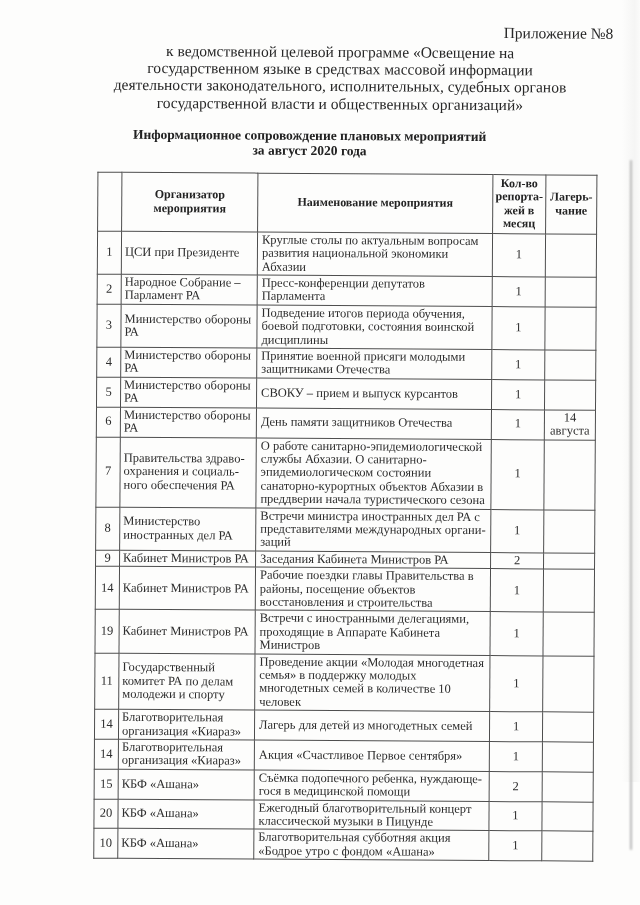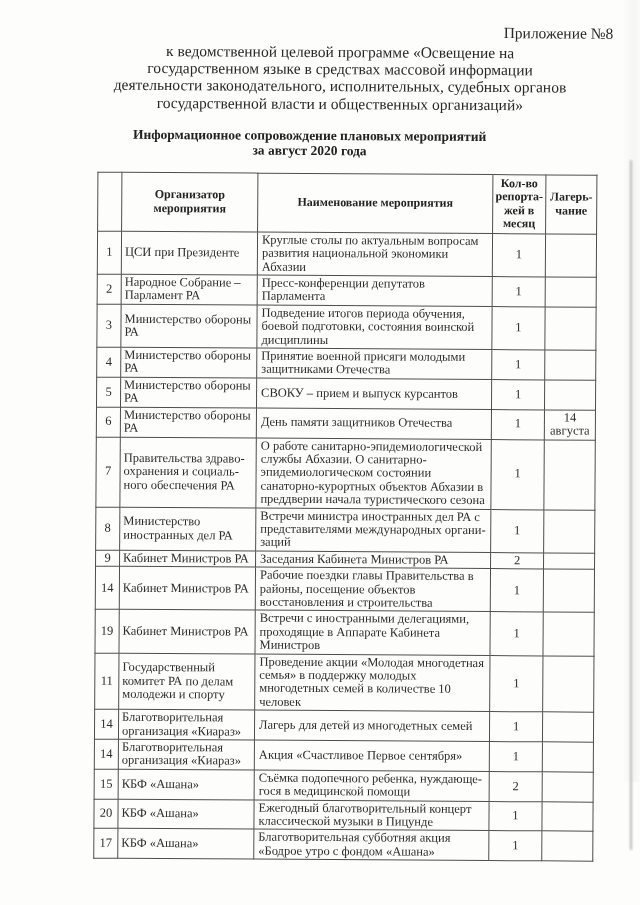--- a/index.html
+++ b/index.html
@@ -247,21 +247,21 @@
 
   <tr>
     <td class="c-num">20</td>
     <td class="c-org">КБФ «Ашана»</td>
     <td class="c-event">Ежегодный благотворительный концерт классической музыки в Пицунде</td>
     <td class="c-count">1</td>
     <td class="c-note"></td>
   </tr>
 
   <tr>
-    <td class="c-num">17</td>
+    <td class="c-num">10</td>
     <td class="c-org">КБФ «Ашана»</td>
     <td class="c-event">Благотворительная субботняя акция «Бодрое утро с фондом «Ашана»</td>
     <td class="c-count">1</td>
     <td class="c-note"></td>
   </tr>
 </tbody>
     </table>
 
   </div>
 </div>

